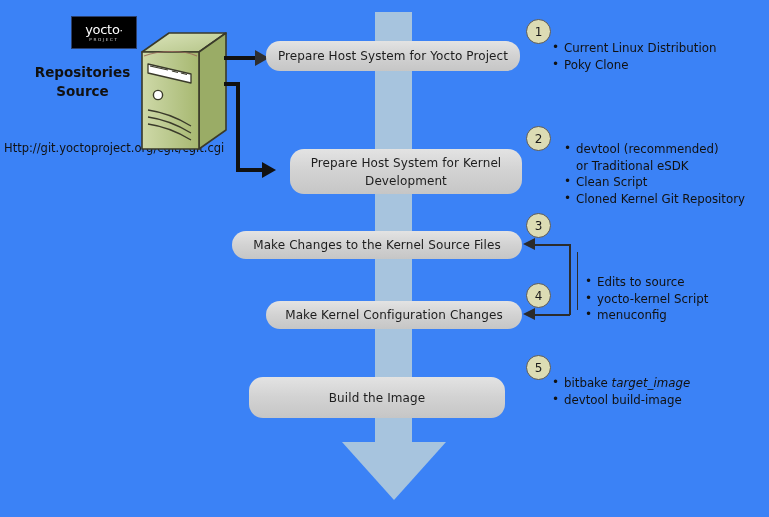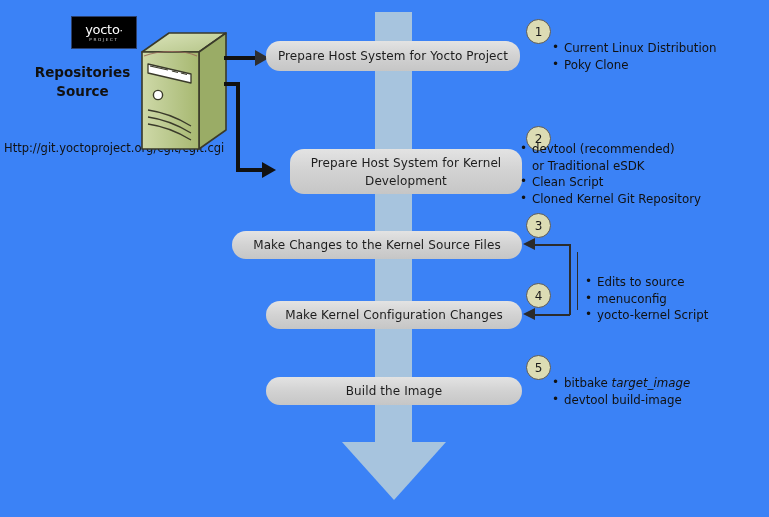--- a/index.html
+++ b/index.html
@@ -271,21 +271,21 @@
     </ul>
   </div>
 
   <div class="pbox" style="left:290px; top:149px; width:232px; height:45px; flex-direction:column;">
     <span>Prepare Host System for Kernel</span>
     <span>Development</span>
   </div>
   <div class="step-circle" style="left:526px; top:126px;">
     <span>2</span>
   </div>
-  <div class="bullets" style="left:520px; top:141px; width:170px;">
+  <div class="bullets" style="left:564px; top:141px; width:170px;">
     <ul>
       <li class="wrap">devtool (recommended) or Traditional eSDK</li>
       <li>Clean Script</li>
       <li>Cloned Kernel Git Repository</li>
     </ul>
   </div>
 
   <div class="pbox" style="left:232px; top:231px; width:290px; height:28px;">
     <span>Make Changes to the Kernel Source Files</span>
   </div>
@@ -304,26 +304,26 @@
   <div class="arrow-left" style="left:523px; top:238px;"></div>
   <div class="tconn tconn-v" style="left:569px; top:244px; height:71px;"></div>
   <div class="tconn tconn-h" style="left:535px; top:314px; width:35px;"></div>
   <div class="arrow-left" style="left:523px; top:308px;"></div>
 
   <div class="vrule" style="left:577px; top:252px; height:58px;"></div>
 
   <div class="bullets" style="left:585px; top:274px; width:170px;">
     <ul>
       <li>Edits to source</li>
+      <li>yocto-kernel Script</li>
       <li>menuconfig</li>
-      <li>yocto-kernel Script</li>
     </ul>
   </div>
 
-  <div class="pbox" style="left:266px; top:377px; width:256px; height:28px;">
+  <div class="pbox" style="left:249px; top:377px; width:256px; height:41px;">
     <span>Build the Image</span>
   </div>
   <div class="step-circle" style="left:526px; top:355px;">
     <span>5</span>
   </div>
   <div class="bullets" style="left:552px; top:375px; width:200px;">
     <ul>
       <li><span>bitbake </span><i>target_image</i></li>
       <li>devtool build-image</li>
     </ul>

